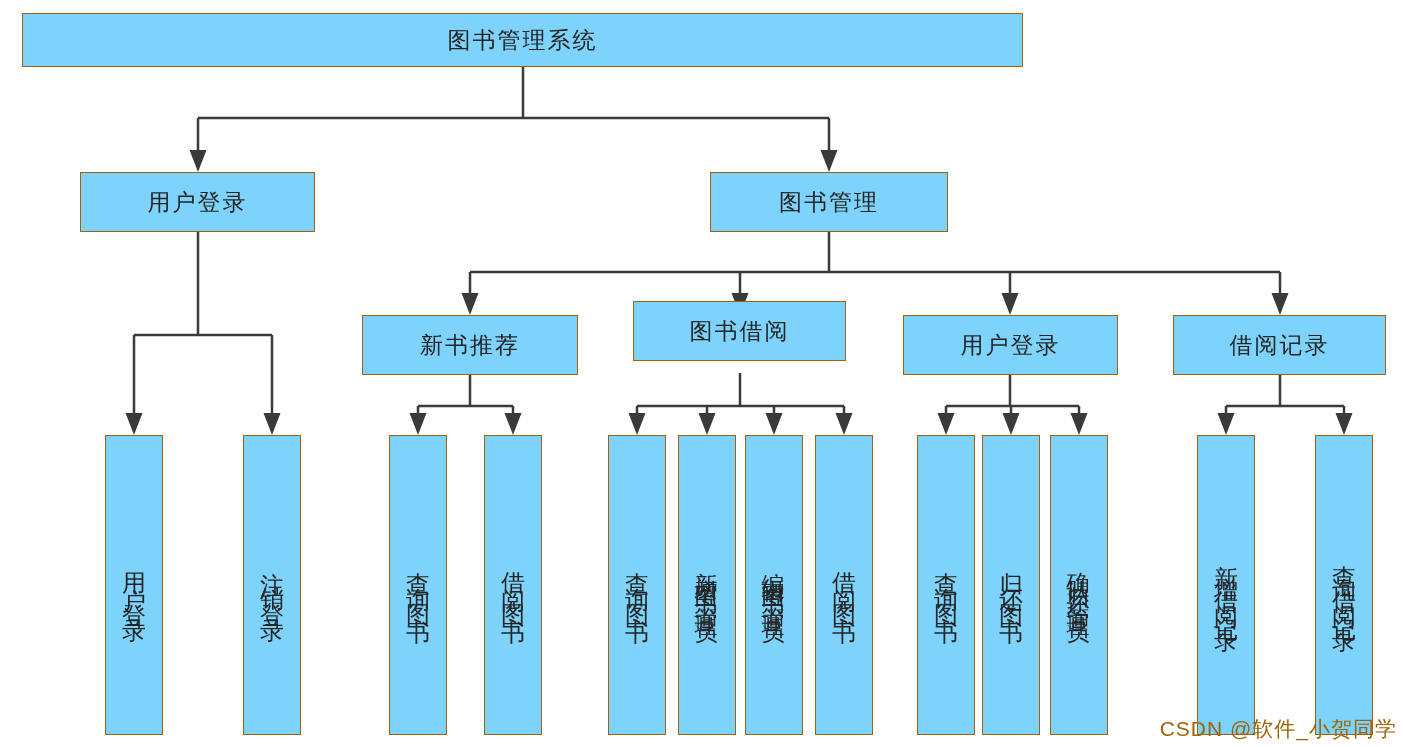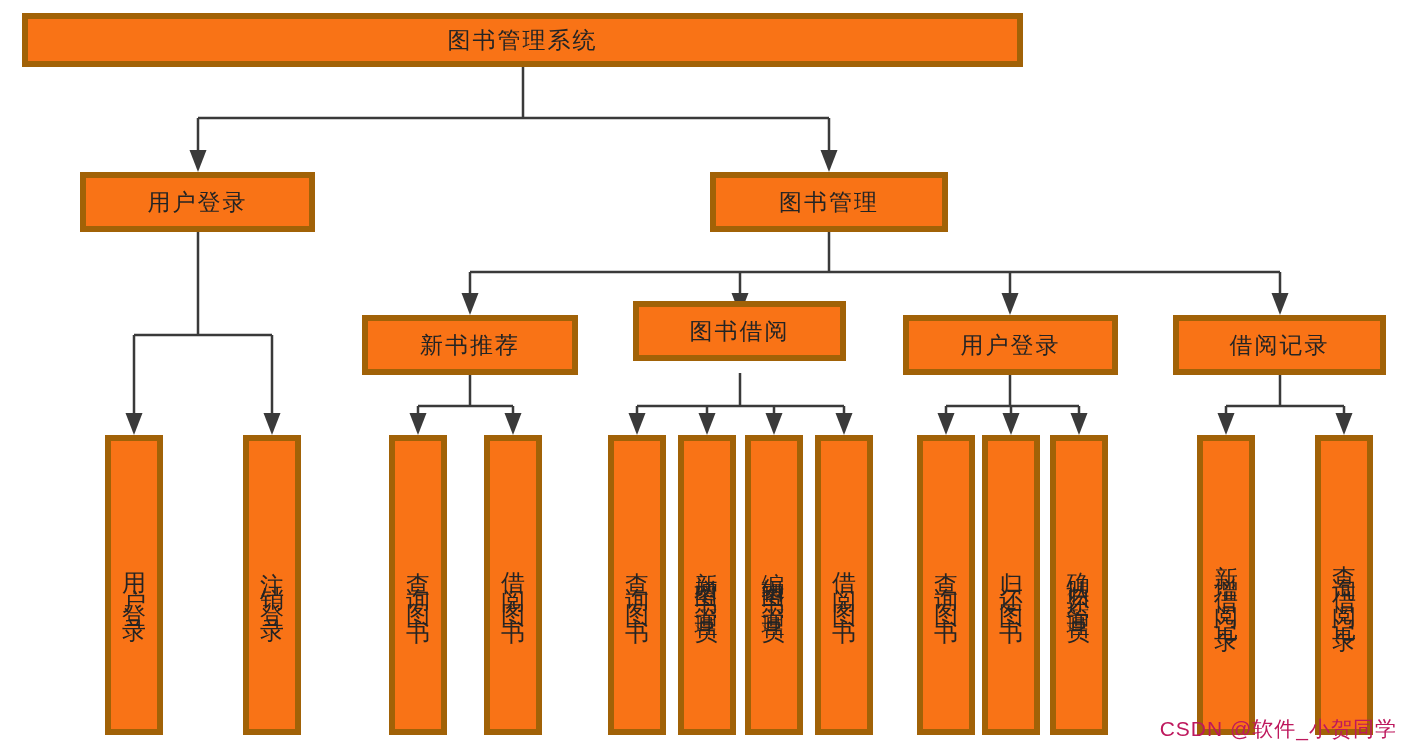--- a/index.html
+++ b/index.html
@@ -13,43 +13,43 @@
   }
   .connectors {
     position: absolute;
     left: 0; top: 0;
     width: 1405px; height: 747px;
     z-index: 0;
   }
   .node {
     position: absolute;
     box-sizing: border-box;
-    border: 6px solid #a16207;
-    background: #f97316;
+    border: 1px solid #a16207;
+    background: #7dd3fc;
     display: flex;
     align-items: center;
     justify-content: center;
     font-size: 23px;
     color: #242424;
     z-index: 1;
     letter-spacing: 2px;
   }
   .vnode {
     writing-mode: vertical-rl;
     text-orientation: mixed;
   }
   .v4 { font-size: 24px; letter-spacing: 16px; }
   .v6 { font-size: 24px; letter-spacing: 13px; }
   .v9 { font-size: 23px; letter-spacing: 7px; }
   .watermark {
     position: absolute;
     right: 8px;
     bottom: 4px;
     font-size: 21px;
-    color: #be185d;
+    color: #a16207;
     letter-spacing: 1px;
     z-index: 2;
   }
 </style>
 </head>
 <body>
 
 <div class="stage">
 
   <svg class="connectors" viewBox="0 0 1405 747" xmlns="http://www.w3.org/2000/svg">

